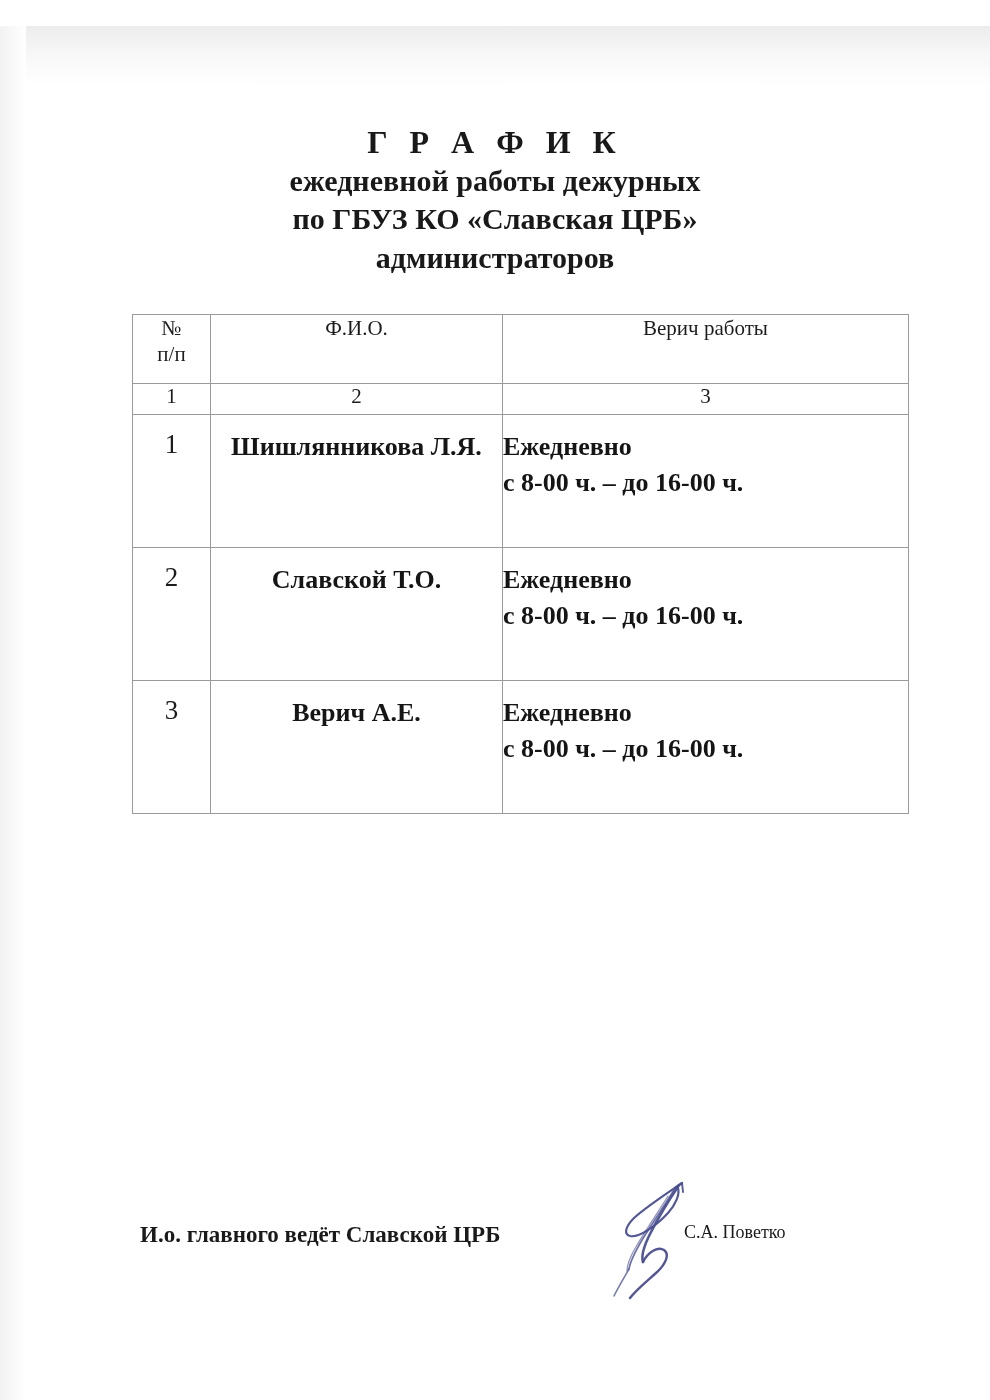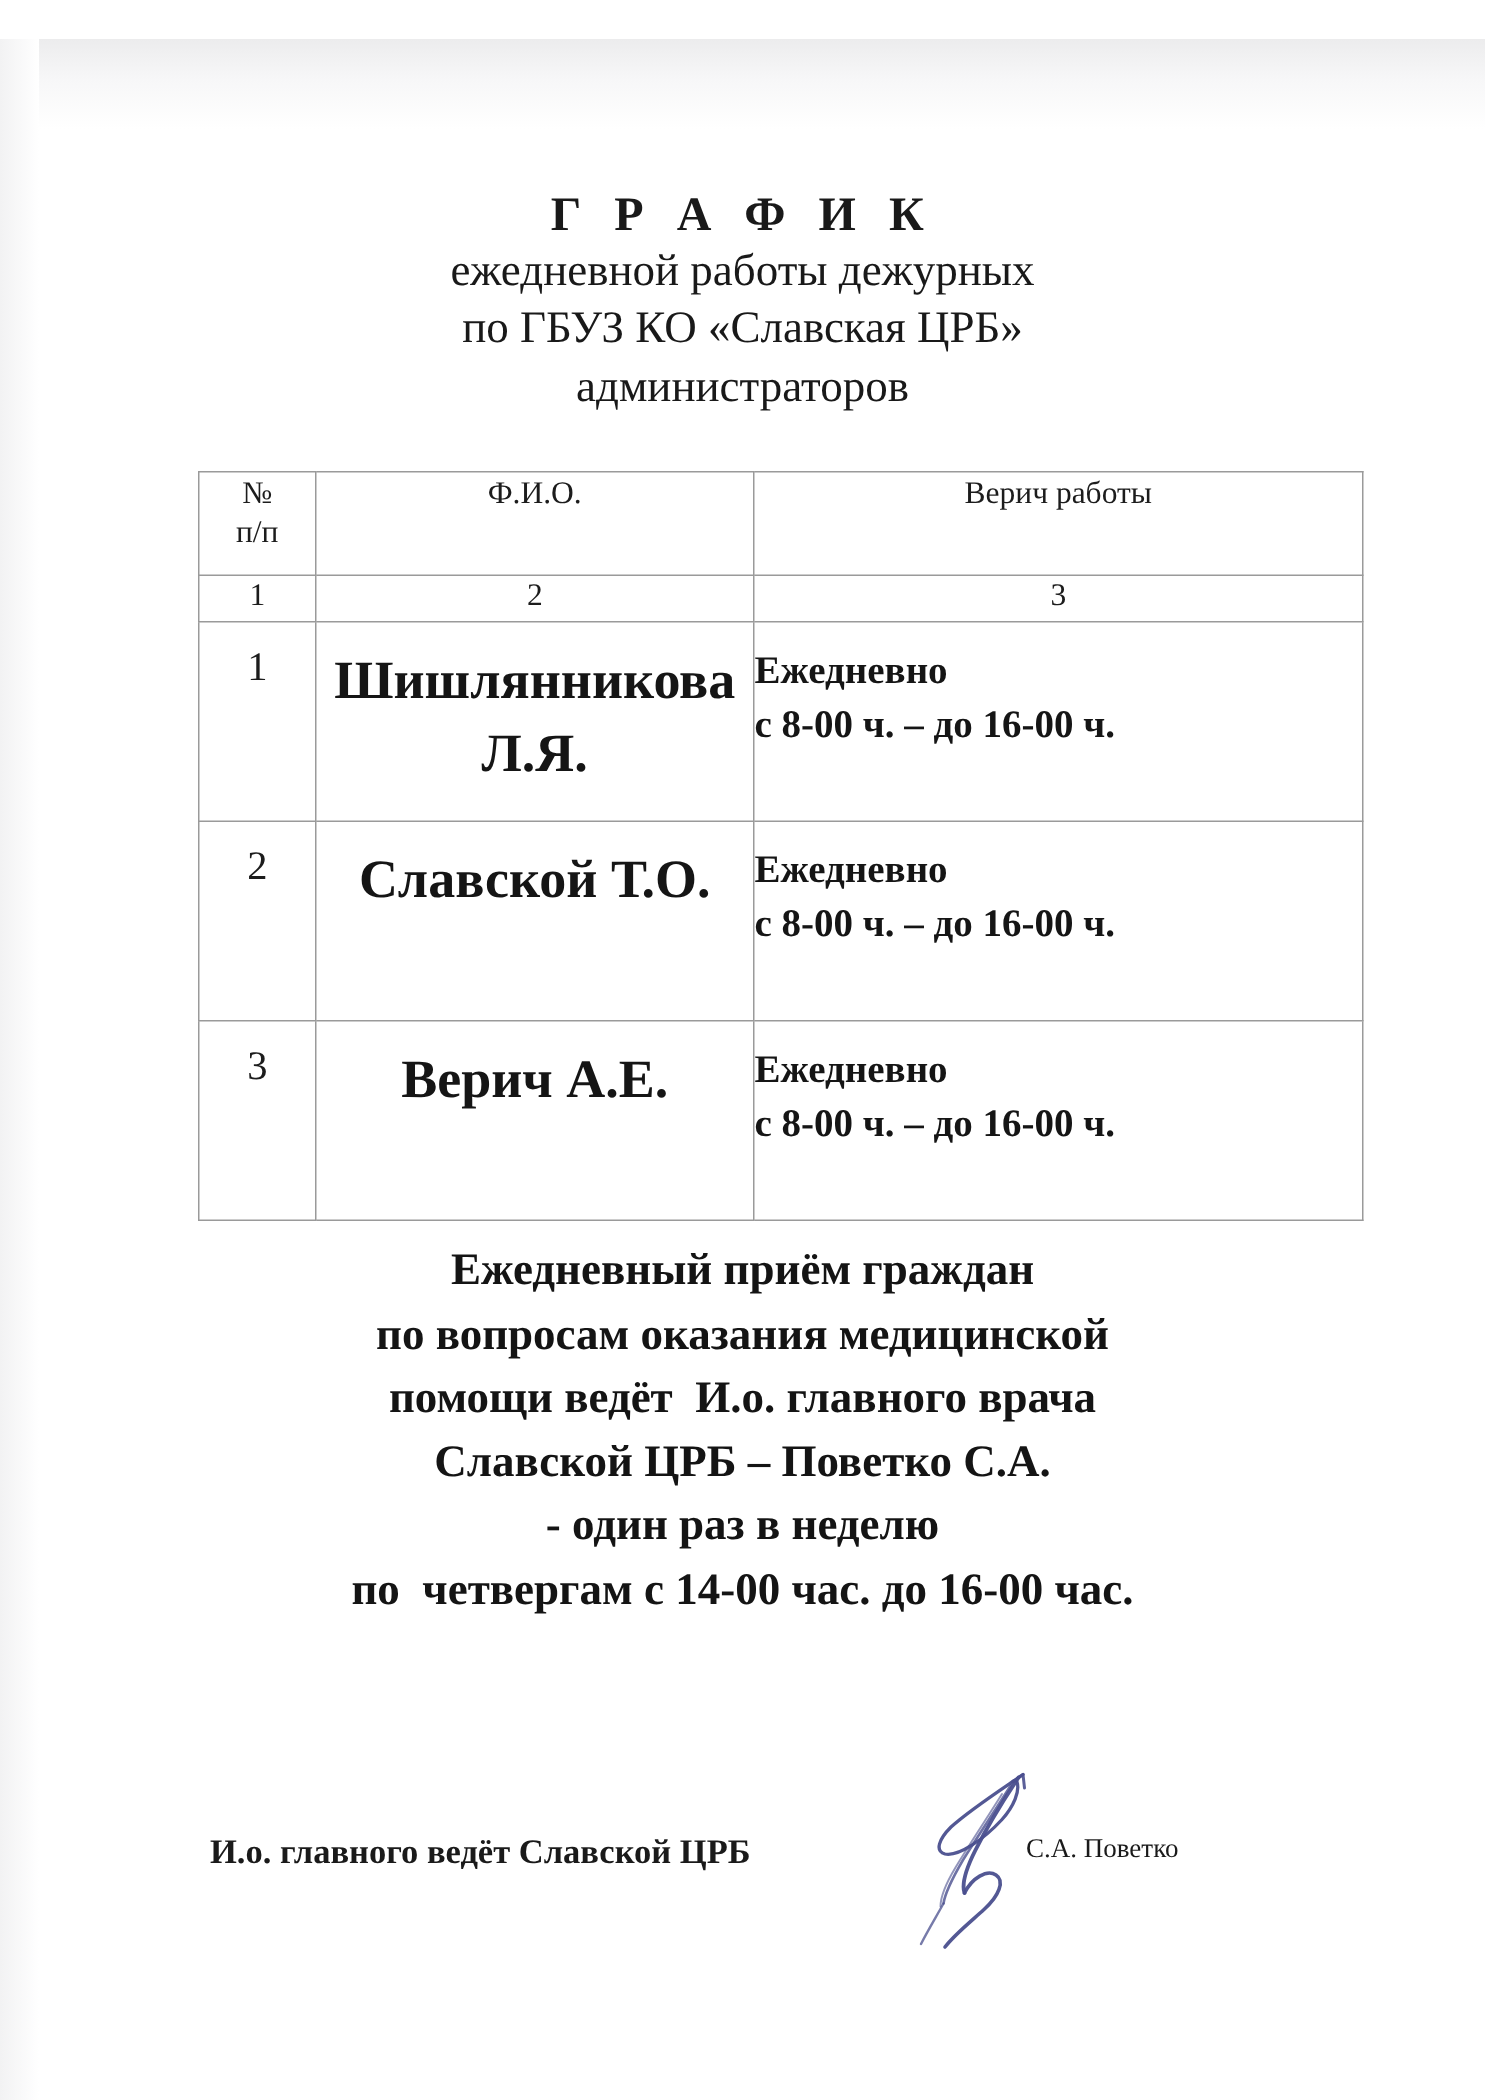--- a/index.html
+++ b/index.html
@@ -47,21 +47,21 @@
   }
   .title-main {
     font-size: 32px;
     font-weight: bold;
     letter-spacing: 7px;
     line-height: 1.25;
     color: #191919;
   }
   .title-sub {
     font-size: 30px;
-    font-weight: normal;
+    font-weight: bold;
     line-height: 1.28;
     color: #191919;
   }
 
   
   .sched-table {
     position: absolute;
     left: 132px;
     top: 288px;
     width: 776px;
@@ -98,21 +98,21 @@
 
   .body-row td { height: 118px; }
   .body-row .cell-num {
     text-align: center;
     font-size: 27px;
     padding-top: 14px;
     color: #1c1c1c;
   }
   .body-row .cell-name {
     text-align: center;
-    font-size: 36px;
+    font-size: 26px;
     font-weight: bold;
     padding-top: 14px;
     line-height: 1.35;
     color: #151515;
   }
   .body-row .cell-hours {
     text-align: left;
     font-size: 26px;
     font-weight: bold;
     padding-top: 14px;
@@ -226,28 +226,20 @@
         <td class="cell-num">3</td>
         <td class="cell-name">Верич А.Е.</td>
         <td class="cell-hours">
           <span>Ежедневно</span>
           <span class="line2">с 8-00 ч. – до 16-00 ч.</span>
         </td>
       </tr>
     </tbody>
   </table>
 
-  <div class="notice">
-    <div>Ежедневный приём граждан</div>
-    <div>по вопросам оказания медицинской</div>
-    <div>помощи ведёт  И.о. главного врача</div>
-    <div>Славской ЦРБ – Поветко С.А.</div>
-    <div>- один раз в неделю</div>
-    <div>по  четвергам с 14-00 час. до 16-00 час.</div>
-  </div>
 
   <svg class="signature-mark" viewBox="0 0 110 132">
     <g fill="none" stroke="#4a4f8e" stroke-linecap="round" stroke-linejoin="round">
       <path d="M86 9 C70 20, 50 33, 38 44 C30 52, 27 60, 34 62 C43 64, 60 52, 72 39 C80 30, 84 20, 82 14" stroke-width="2.2" opacity="0.95"></path>
       <path d="M83 11 C73 26, 62 44, 54 60 C48 72, 45 82, 47 88" stroke-width="2.6" opacity="0.95"></path>
       <path d="M78 16 C68 32, 56 50, 46 66 C39 78, 34 88, 33 95" stroke-width="1.7" opacity="0.8"></path>
       <path d="M72 22 C62 38, 50 56, 41 71 C35 81, 31 90, 31 97" stroke-width="1.3" opacity="0.6"></path>
       <path d="M47 88 C52 78, 62 72, 68 76 C74 80, 70 90, 60 99 C50 108, 40 116, 34 124" stroke-width="2.4" opacity="0.95"></path>
       <path d="M33 95 C28 104, 22 114, 18 122" stroke-width="1.6" opacity="0.75"></path>
       <path d="M86 9 L79 14 M86 9 L87 18" stroke-width="2.0" opacity="0.9"></path>

